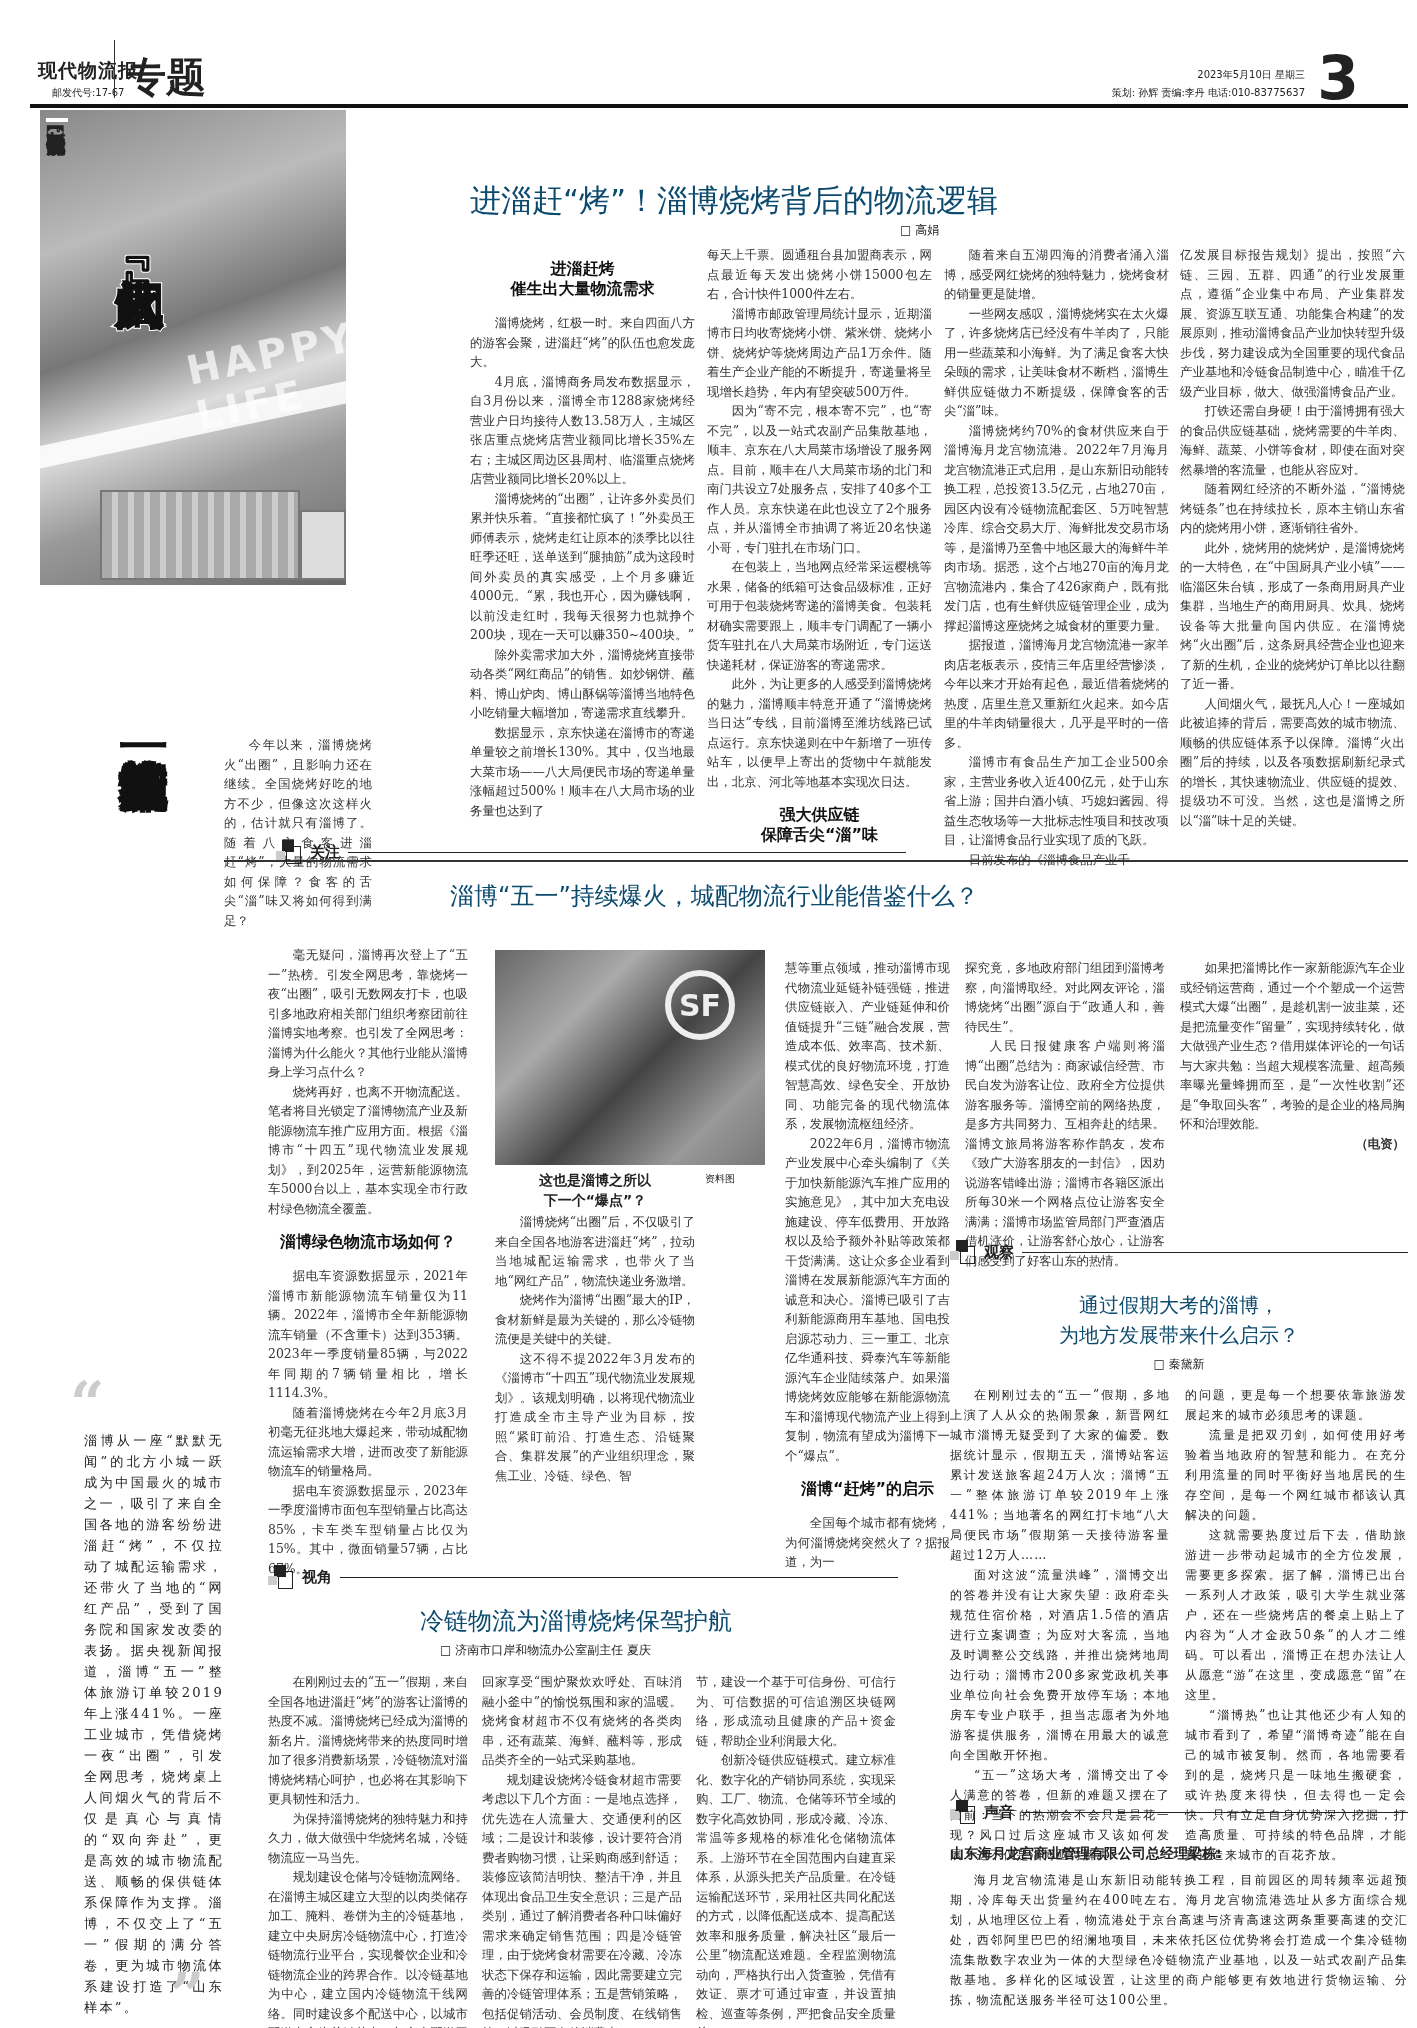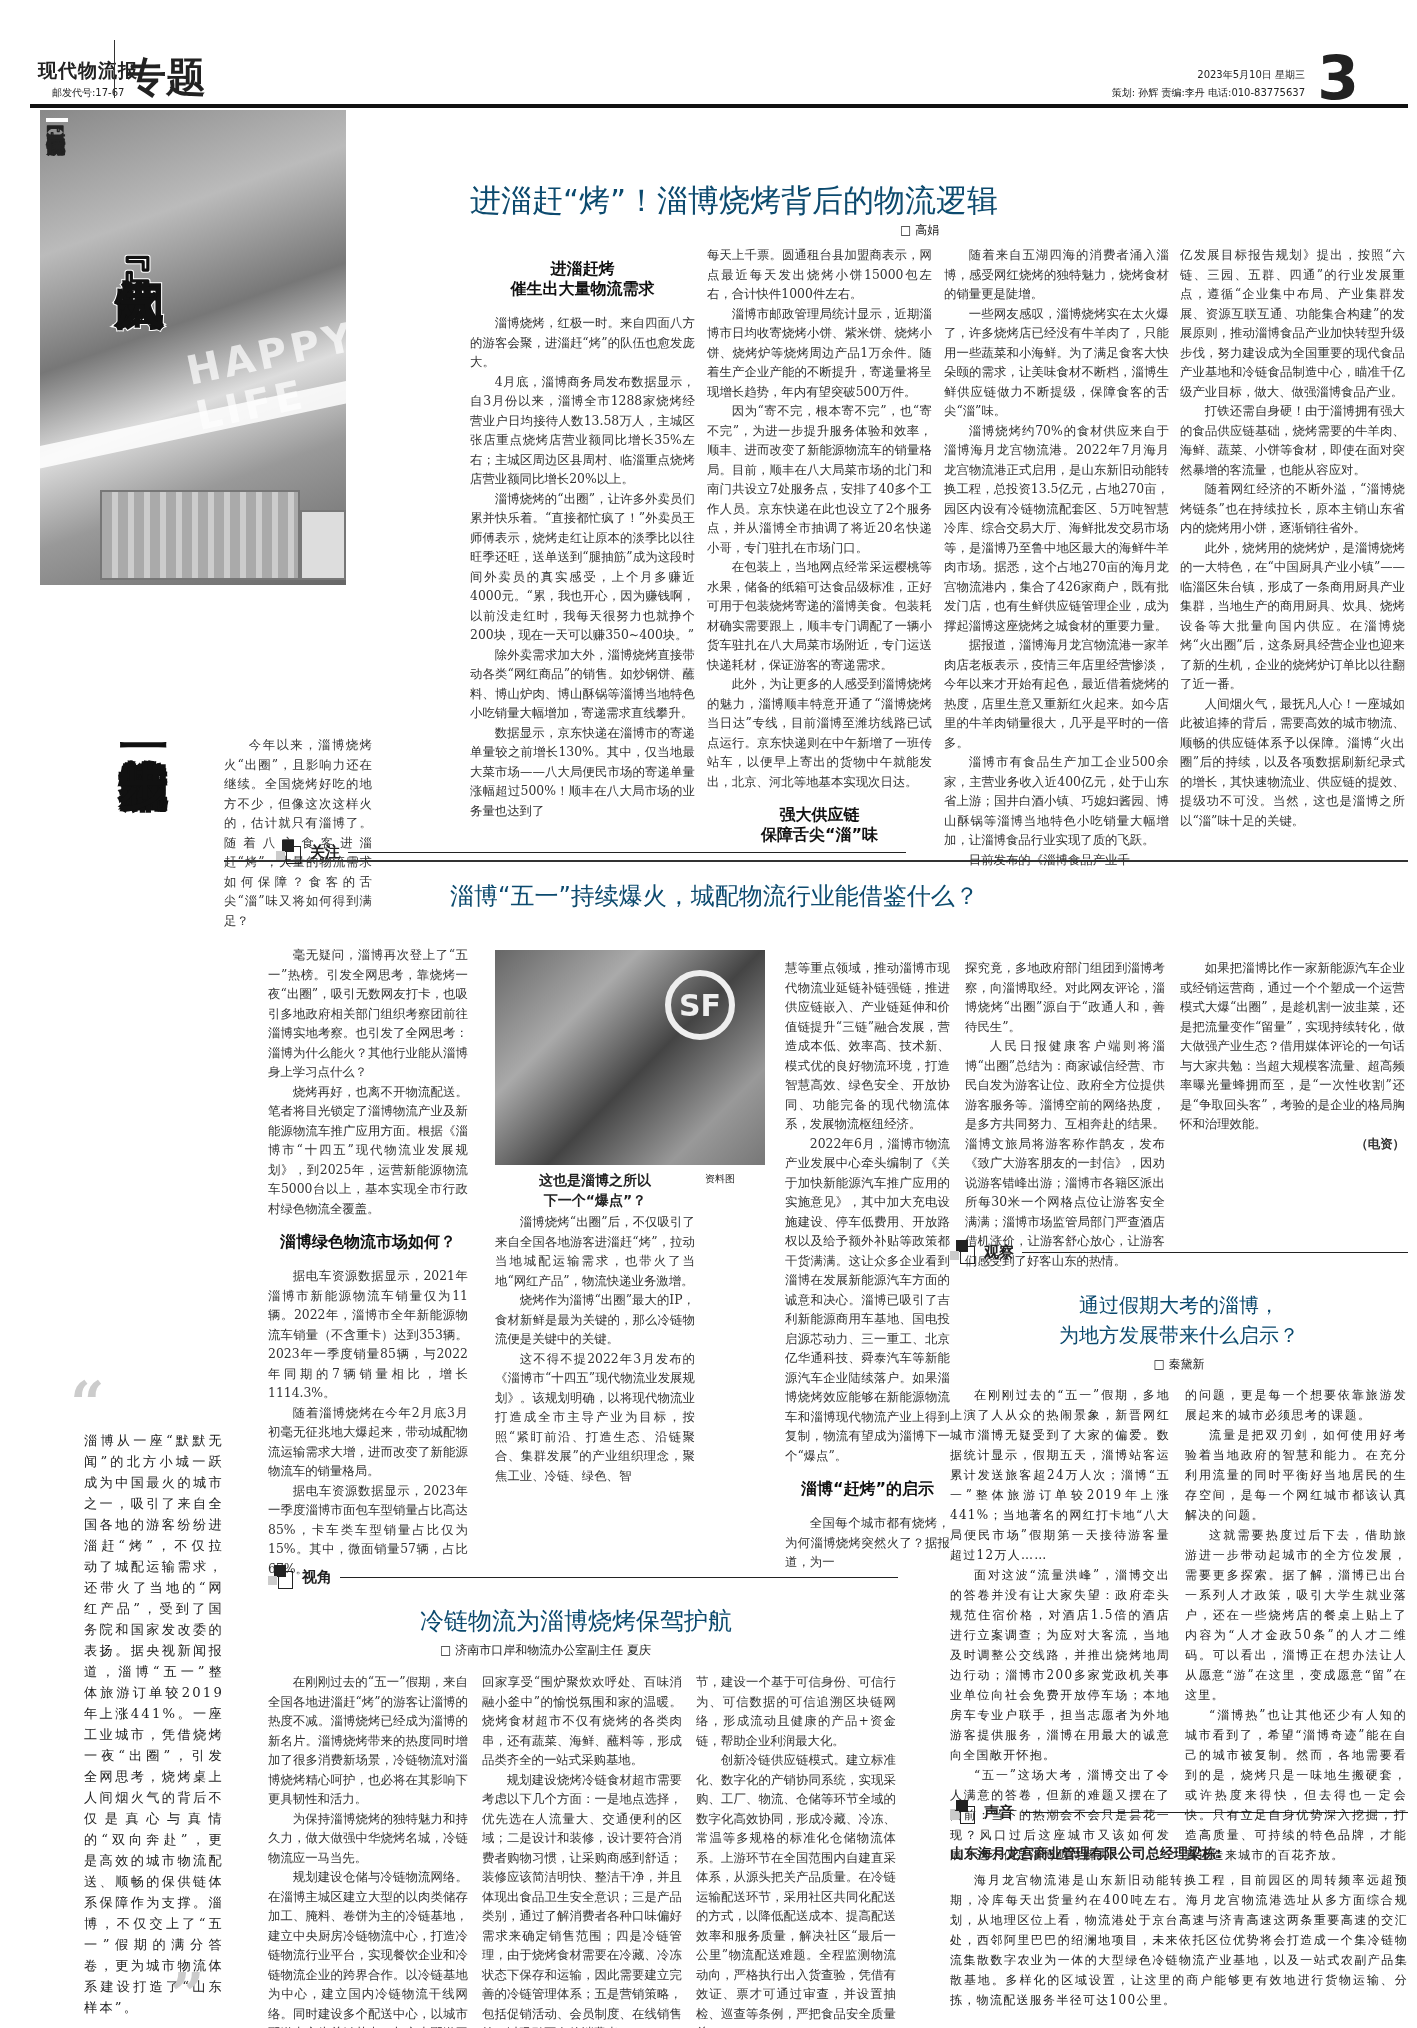--- a/index.html
+++ b/index.html
@@ -82,33 +82,33 @@
   <p>淄博烧烤，红极一时。来自四面八方的游客会聚，进淄赶“烤”的队伍也愈发庞大。</p>
   <p>4月底，淄博商务局发布数据显示，自3月份以来，淄博全市1288家烧烤经营业户日均接待人数13.58万人，主城区张店重点烧烤店营业额同比增长35%左右；主城区周边区县周村、临淄重点烧烤店营业额同比增长20%以上。</p>
   <p>淄博烧烤的“出圈”，让许多外卖员们累并快乐着。“直接都忙疯了！”外卖员王师傅表示，烧烤走红让原本的淡季比以往旺季还旺，送单送到“腿抽筋”成为这段时间外卖员的真实感受，上个月多赚近4000元。“累，我也开心，因为赚钱啊，以前没走红时，我每天很努力也就挣个200块，现在一天可以赚350~400块。”</p>
   <p>除外卖需求加大外，淄博烧烤直接带动各类“网红商品”的销售。如炒钢饼、蘸料、博山炉肉、博山酥锅等淄博当地特色小吃销量大幅增加，寄递需求直线攀升。</p>
   <p>数据显示，京东快递在淄博市的寄递单量较之前增长130%。其中，仅当地最大菜市场——八大局便民市场的寄递单量涨幅超过500%！顺丰在八大局市场的业务量也达到了</p>
 </div>
 
 <div class="abs col" style="left:707px;top:245px;width:225px;">
   <p style="text-indent:0">每天上千票。圆通租台县加盟商表示，网点最近每天发出烧烤小饼15000包左右，合计快件1000件左右。</p>
   <p>淄博市邮政管理局统计显示，近期淄博市日均收寄烧烤小饼、紫米饼、烧烤小饼、烧烤炉等烧烤周边产品1万余件。随着生产企业产能的不断提升，寄递量将呈现增长趋势，年内有望突破500万件。</p>
-  <p>因为“寄不完，根本寄不完”，也“寄不完”，为进一步提升服务体验和效率，顺丰、进而改变了新能源物流车的销量格局。目前，顺丰在八大局菜市场的北门和南门共设立7处服务点，安排了40多个工作人员。京东快递在此也设立了2个服务点，并从淄博全市抽调了将近20名快递小哥，专门驻扎在市场门口。</p>
+  <p>因为“寄不完，根本寄不完”，也“寄不完”，以及一站式农副产品集散基地，顺丰、京东在八大局菜市场增设了服务网点。目前，顺丰在八大局菜市场的北门和南门共设立7处服务点，安排了40多个工作人员。京东快递在此也设立了2个服务点，并从淄博全市抽调了将近20名快递小哥，专门驻扎在市场门口。</p>
   <p>在包装上，当地网点经常采运樱桃等水果，储备的纸箱可达食品级标准，正好可用于包装烧烤寄递的淄博美食。包装耗材确实需要跟上，顺丰专门调配了一辆小货车驻扎在八大局菜市场附近，专门运送快递耗材，保证游客的寄递需求。</p>
   <p>此外，为让更多的人感受到淄博烧烤的魅力，淄博顺丰特意开通了“淄博烧烤当日达”专线，目前淄博至潍坊线路已试点运行。京东快递则在中午新增了一班传站车，以便早上寄出的货物中午就能发出，北京、河北等地基本实现次日达。</p>
   <div class="subhead" style="white-space:pre-line">强大供应链
 保障舌尖“淄”味</div>
 </div>
 
 <div class="abs col" style="left:944px;top:245px;width:225px;">
   <p>随着来自五湖四海的消费者涌入淄博，感受网红烧烤的独特魅力，烧烤食材的销量更是陡增。</p>
   <p>一些网友感叹，淄博烧烤实在太火爆了，许多烧烤店已经没有牛羊肉了，只能用一些蔬菜和小海鲜。为了满足食客大快朵颐的需求，让美味食材不断档，淄博生鲜供应链做力不断提级，保障食客的舌尖“淄”味。</p>
   <p>淄博烧烤约70%的食材供应来自于淄博海月龙宫物流港。2022年7月海月龙宫物流港正式启用，是山东新旧动能转换工程，总投资13.5亿元，占地270亩，园区内设有冷链物流配套区、5万吨智慧冷库、综合交易大厅、海鲜批发交易市场等，是淄博乃至鲁中地区最大的海鲜牛羊肉市场。据悉，这个占地270亩的海月龙宫物流港内，集合了426家商户，既有批发门店，也有生鲜供应链管理企业，成为撑起淄博这座烧烤之城食材的重要力量。</p>
   <p>据报道，淄博海月龙宫物流港一家羊肉店老板表示，疫情三年店里经营惨淡，今年以来才开始有起色，最近借着烧烤的热度，店里生意又重新红火起来。如今店里的牛羊肉销量很大，几乎是平时的一倍多。</p>
-  <p>淄博市有食品生产加工企业500余家，主营业务收入近400亿元，处于山东省上游；国井白酒小镇、巧媳妇酱园、博山酥锅等淄博当地特色小吃销量大幅增加，让淄博食品行业实现了质的飞跃。</p>
+  <p>淄博市有食品生产加工企业500余家，主营业务收入近400亿元，处于山东省上游；国井白酒小镇、巧媳妇酱园、得益生态牧场等一大批标志性项目和技改项目，让淄博食品行业实现了质的飞跃。</p>
   <p>日前发布的《淄博食品产业千</p>
 </div>
 
 <div class="abs col" style="left:1180px;top:245px;width:225px;">
   <p style="text-indent:0">亿发展目标报告规划》提出，按照“六链、三园、五群、四通”的行业发展重点，遵循“企业集中布局、产业集群发展、资源互联互通、功能集合构建”的发展原则，推动淄博食品产业加快转型升级步伐，努力建设成为全国重要的现代食品产业基地和冷链食品制造中心，瞄准千亿级产业目标，做大、做强淄博食品产业。</p>
   <p>打铁还需自身硬！由于淄博拥有强大的食品供应链基础，烧烤需要的牛羊肉、海鲜、蔬菜、小饼等食材，即使在面对突然暴增的客流量，也能从容应对。</p>
   <p>随着网红经济的不断外溢，“淄博烧烤链条”也在持续拉长，原本主销山东省内的烧烤用小饼，逐渐销往省外。</p>
   <p>此外，烧烤用的烧烤炉，是淄博烧烤的一大特色，在“中国厨具产业小镇”——临淄区朱台镇，形成了一条商用厨具产业集群，当地生产的商用厨具、炊具、烧烤设备等大批量向国内供应。在淄博烧烤“火出圈”后，这条厨具经营企业也迎来了新的生机，企业的烧烤炉订单比以往翻了近一番。</p>
   <p>人间烟火气，最抚凡人心！一座城如此被追捧的背后，需要高效的城市物流、顺畅的供应链体系予以保障。淄博“火出圈”后的持续，以及各项数据刷新纪录式的增长，其快速物流业、供应链的提效、提级功不可没。当然，这也是淄博之所以“淄”味十足的关键。</p>
 </div>

